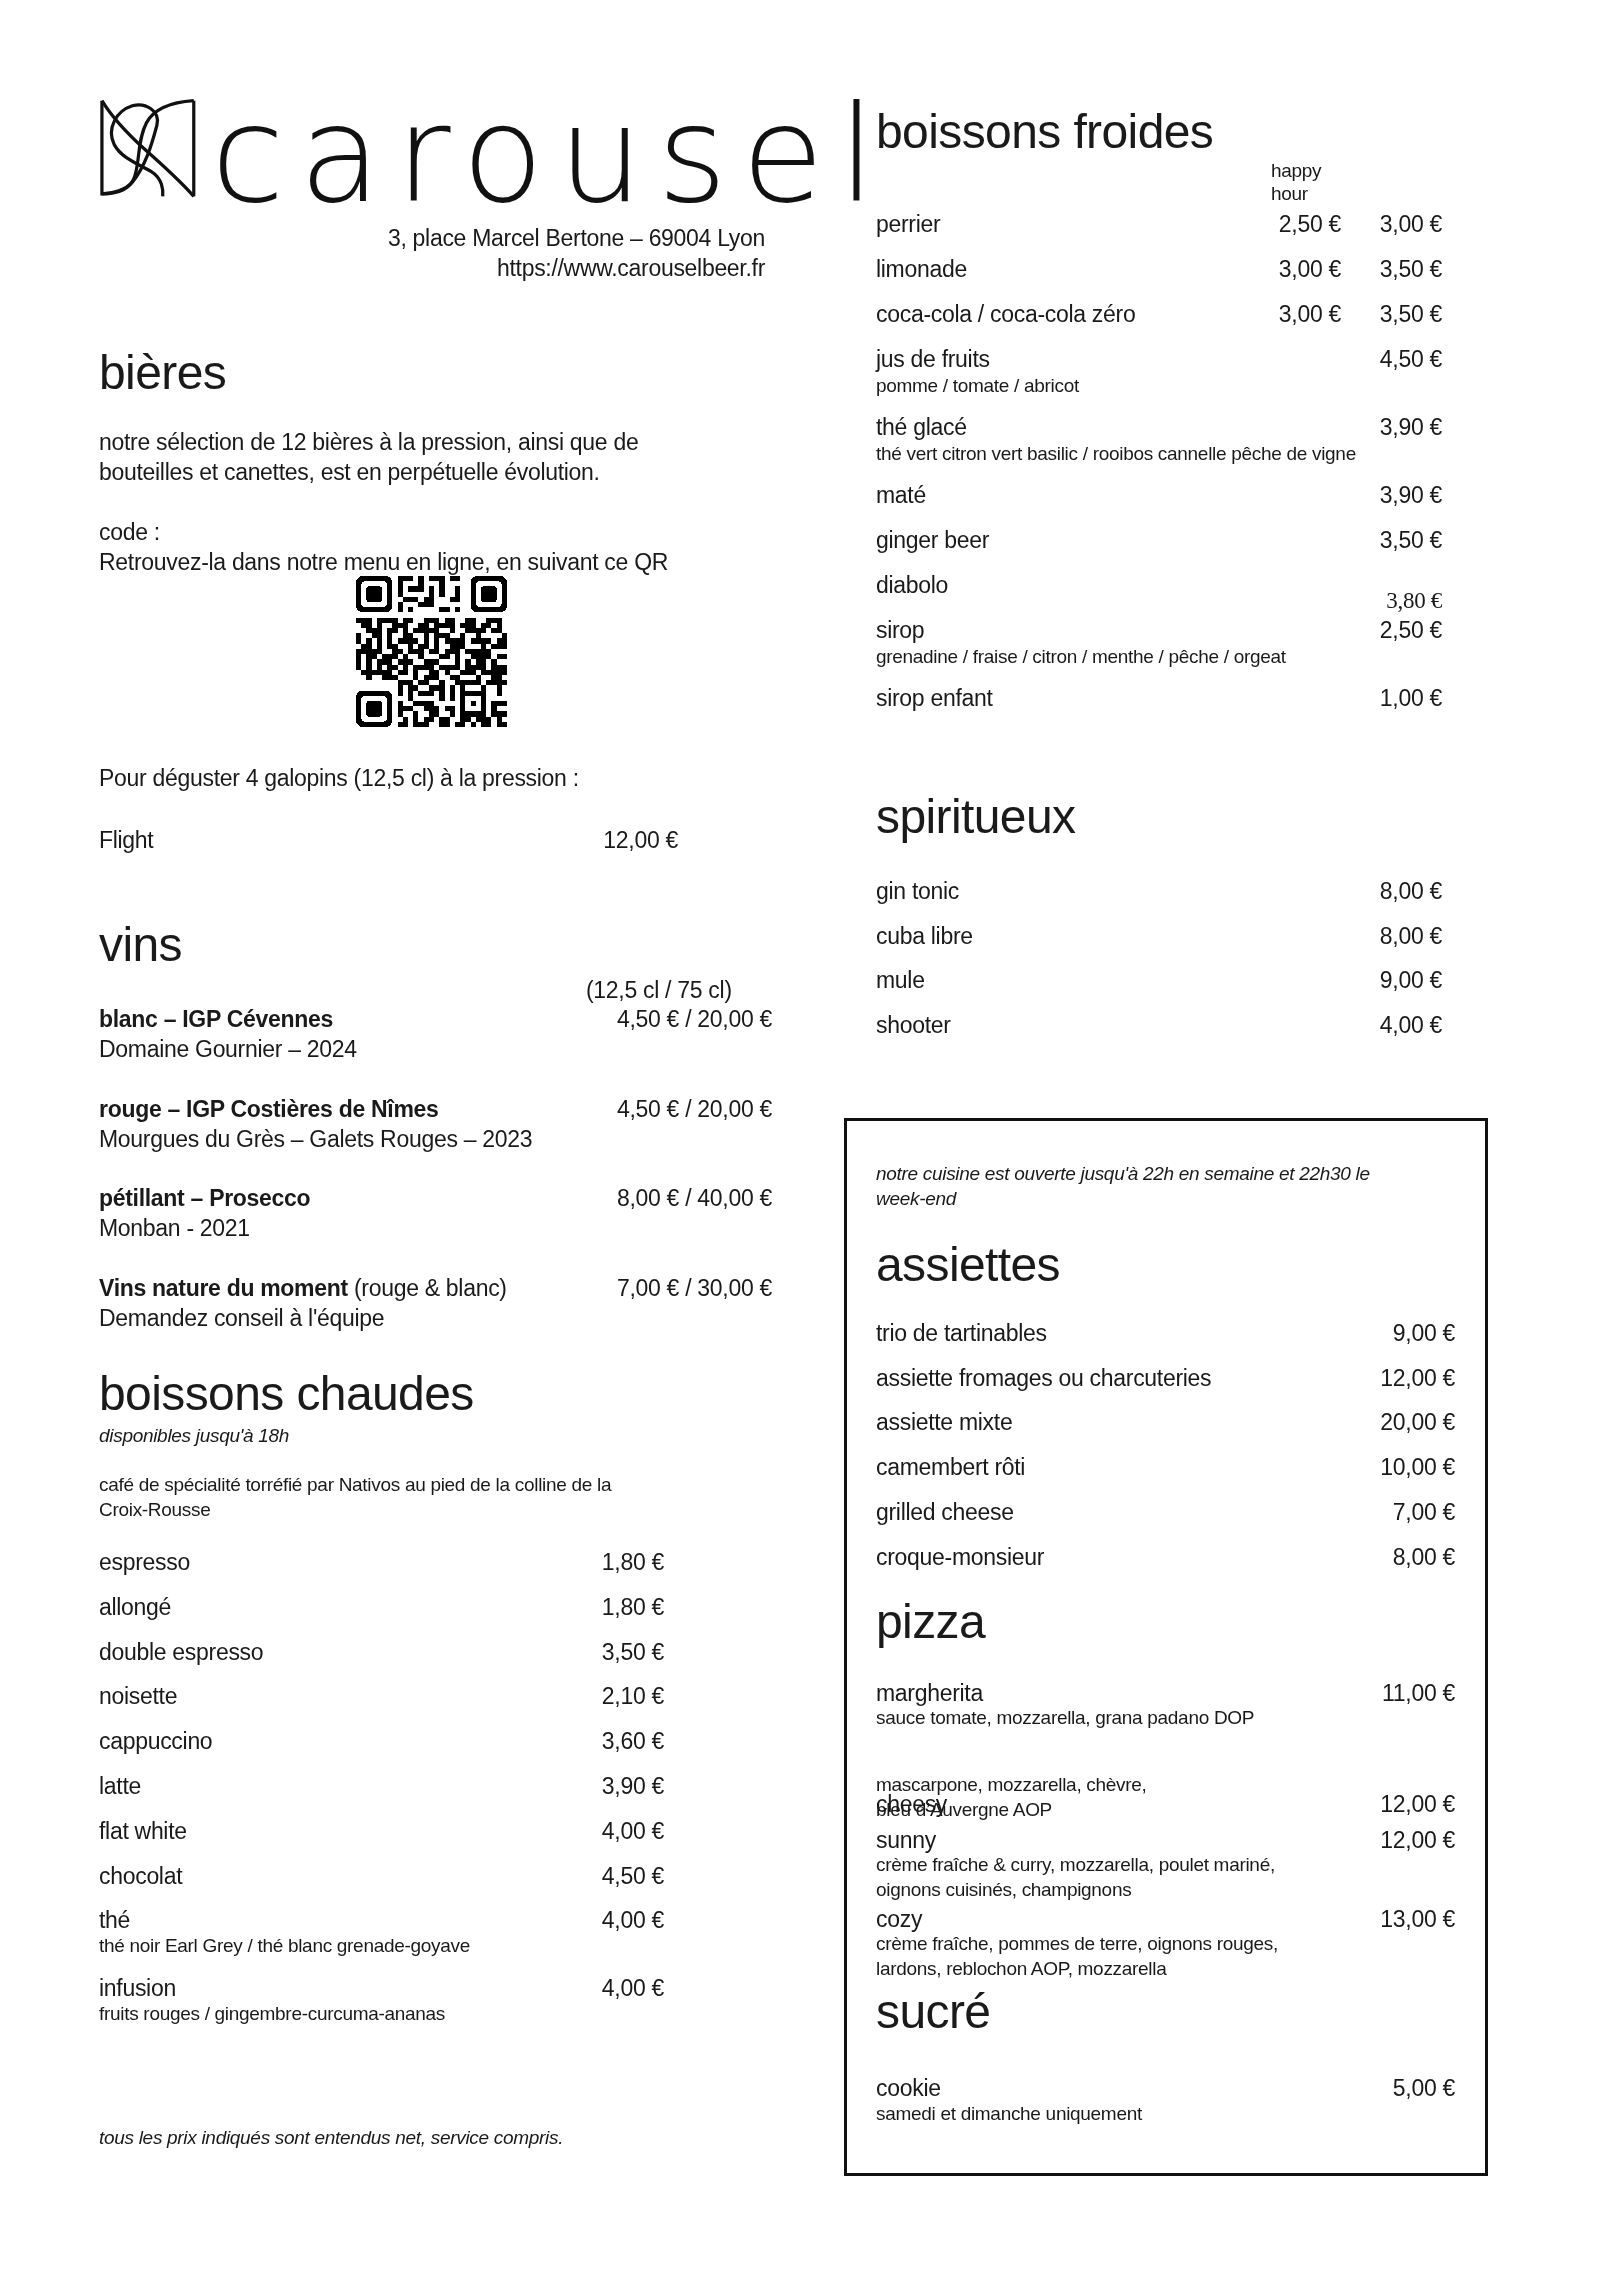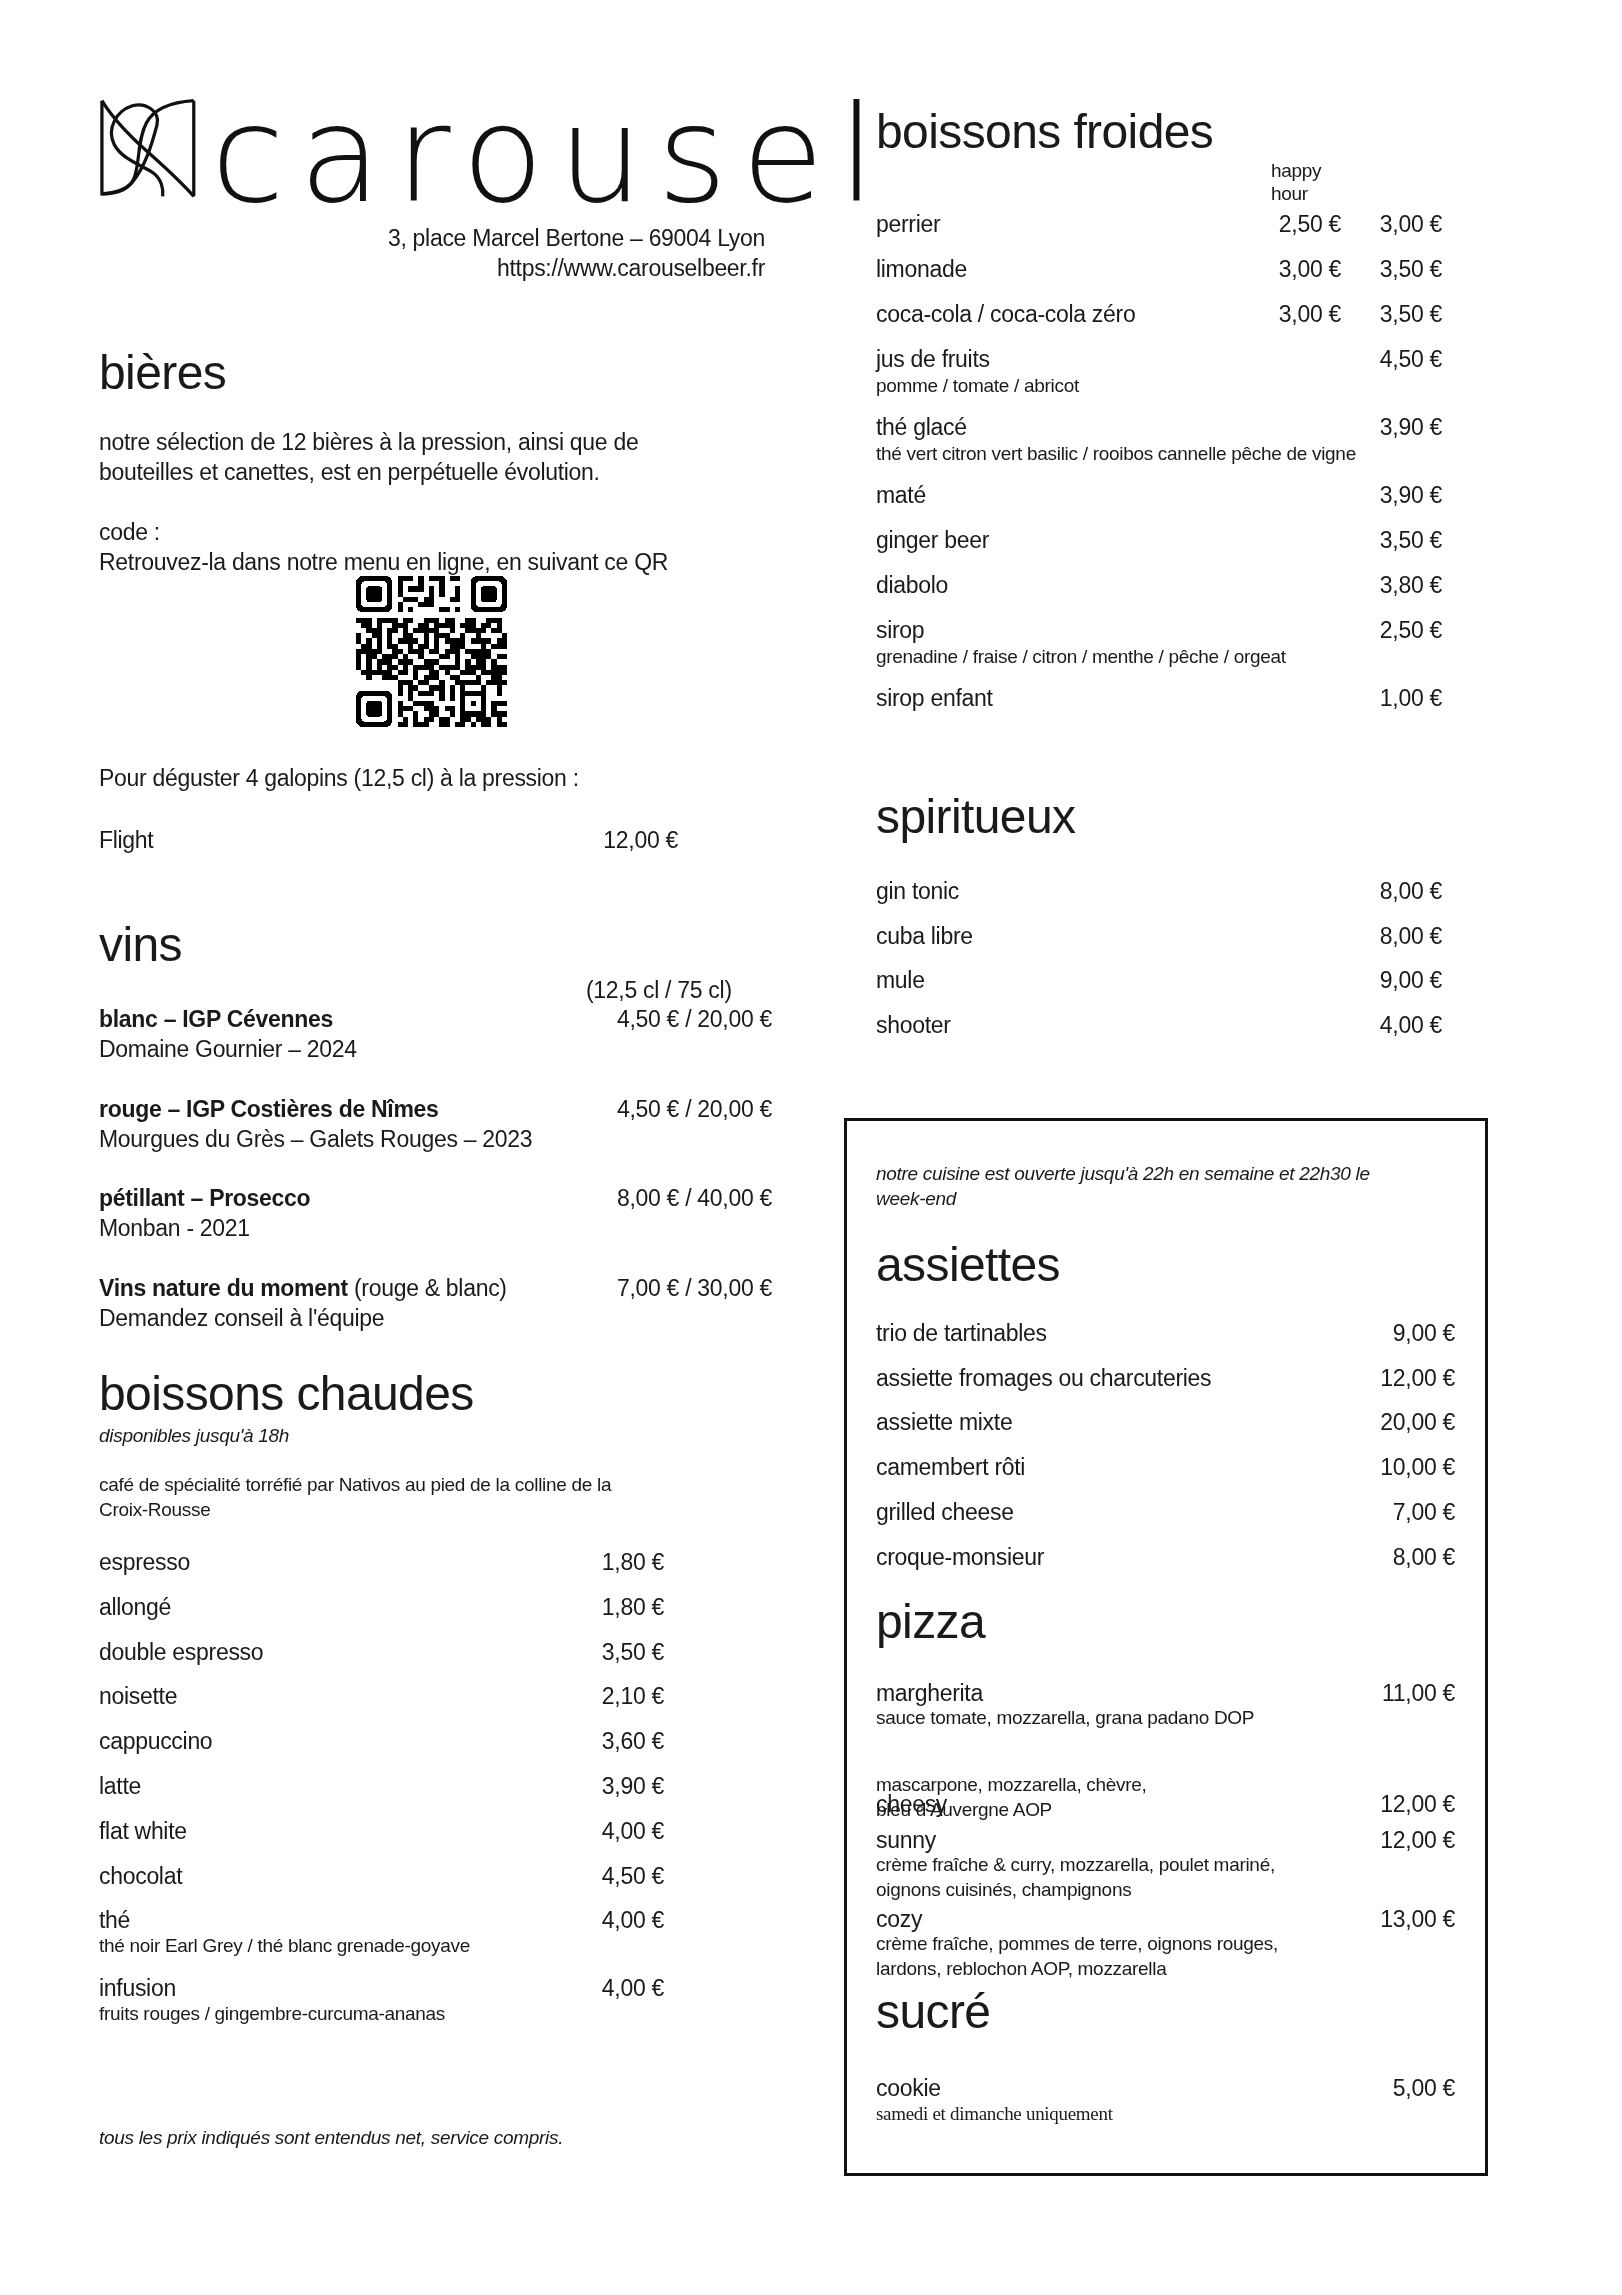--- a/index.html
+++ b/index.html
@@ -332,21 +332,21 @@
   <div style="position:relative; height:45px;">
     <span class="txt abs" style="left:0; top:0;">maté</span>
     <span class="txt abs price" style="right:0; top:0;">3,90 €</span>
   </div>
   <div style="position:relative; height:45px;">
     <span class="txt abs" style="left:0; top:0;">ginger beer</span>
     <span class="txt abs price" style="right:0; top:0;">3,50 €</span>
   </div>
   <div style="position:relative; height:45px;">
     <span class="txt abs" style="left:0; top:0;">diabolo</span>
-    <span class="txt abs price" style="right:0; top:0;">3,80 €</span>
+    <span class="txt abs price" style="right:0; top:16px;font-family:Liberation Serif, serif;">3,80 €</span>
   </div>
   <div style="position:relative; height:68px;">
     <span class="txt abs" style="left:0; top:0;">sirop</span>
     <span class="txt abs price" style="right:0; top:0;">2,50 €</span>
     <span class="sub abs" style="left:0; top:28.6px; white-space:nowrap;">grenadine / fraise / citron / menthe / pêche / orgeat</span>
   </div>
   <div style="position:relative; height:45px;">
     <span class="txt abs" style="left:0; top:0;">sirop enfant</span>
     <span class="txt abs price" style="right:0; top:0;">1,00 €</span>
   </div>
@@ -436,14 +436,14 @@
 <div class="abs sub" style="left:876px; top:1931px; white-space:nowrap;">
   <div>crème fraîche, pommes de terre, oignons rouges,</div>
   <div>lardons, reblochon AOP, mozzarella</div>
 </div>
 
 <div class="abs h1" style="left:876px; top:1988px;">sucré</div>
 <div class="row txt" style="left:876px; top:2073px; width:579px;">
     <span>cookie</span>
     <span class="price">5,00 €</span>
   </div>
-<div class="abs sub" style="left:876px; top:2101px; white-space:nowrap;font-family:Liberation Serif, serif;">samedi et dimanche uniquement</div>
+<div class="abs sub" style="left:876px; top:2101px; white-space:nowrap;">samedi et dimanche uniquement</div>
 
 
 </body></html>

